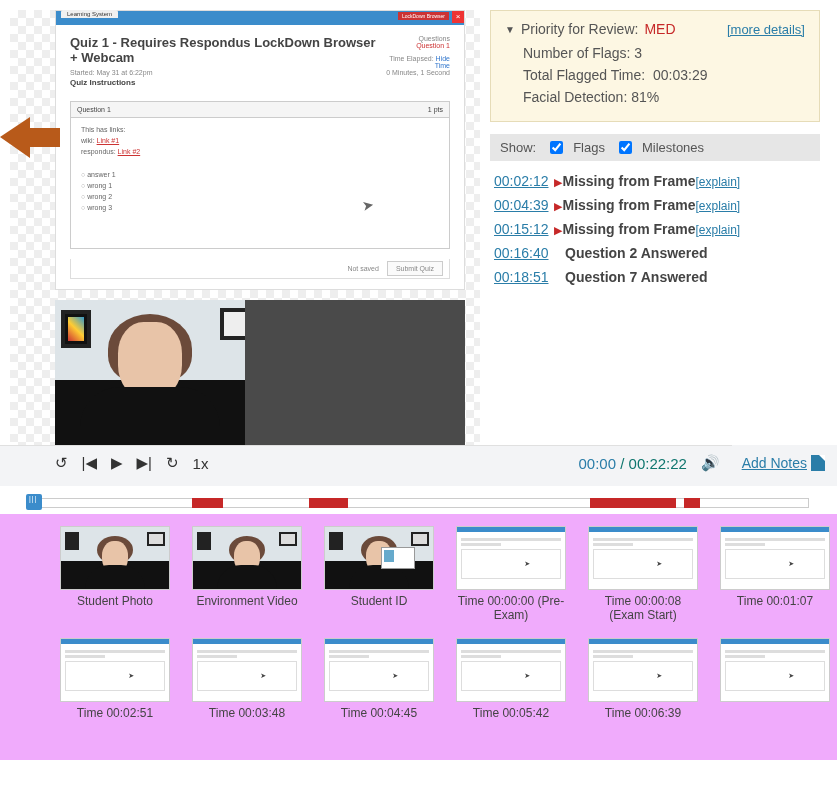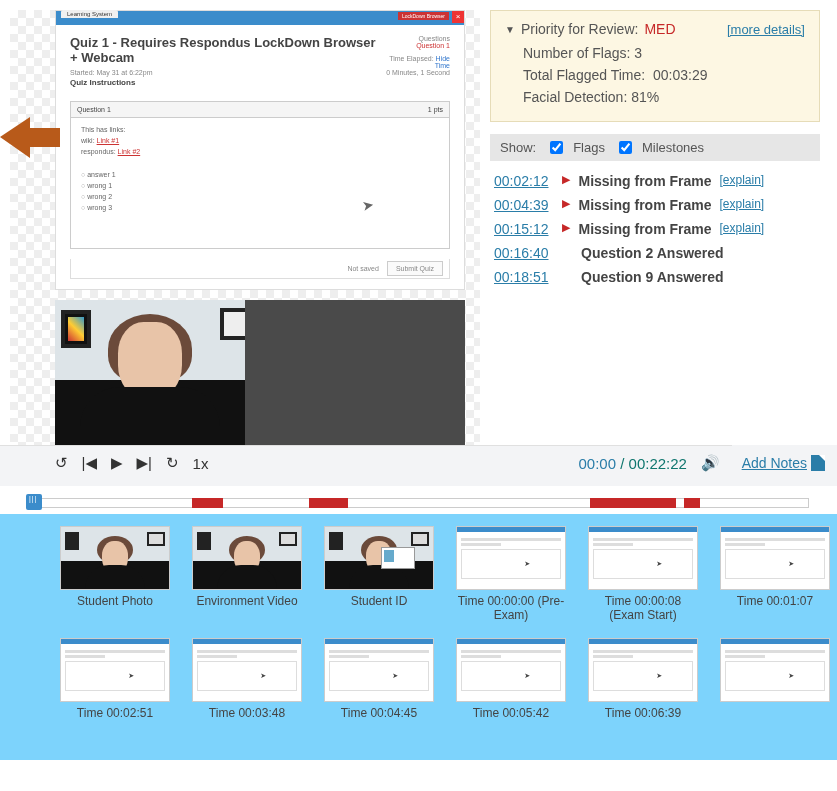--- a/index.html
+++ b/index.html
@@ -64,34 +64,34 @@
 .priority-box .hdr { display:flex; align-items:center; gap:6px; margin-bottom:8px; }
 .priority-box .hdr .tri { font-size:10px; color:#555; }
 .priority-box .med { color:#c62828; }
 .priority-box .more { margin-left:auto; color:#2a7da8; text-decoration:underline; font-size:13px; cursor:pointer; }
 .priority-box .line { margin:6px 0 6px 18px; }
 
 .showbar { background:#e6e6e6; padding:6px 10px; font-size:13px; color:#555; display:flex; align-items:center; gap:8px; margin-top:12px; }
 .showbar input { margin:0 2px 0 6px; }
 
 .events { padding:8px 4px; font-size:14px; }
-.events .ev { padding:4px 0; display:flex; align-items:flex-start; gap:8px; }
+.events .ev { padding:4px 0; display:flex; align-items:flex-end; gap:0; }
 .events .ts { color:#2a7da8; text-decoration:underline; cursor:pointer; min-width:60px; }
 .events .flag { color:#c62828; font-size:11px; }
 .events .flag-ph { width:11px; display:inline-block; }
 .events .desc { color:#444;font-weight:bold; }
 .events .explain { color:#2a7da8; text-decoration:underline; font-size:12px; cursor:pointer; }
 
 .timeline { margin:6px 28px 0 28px; position:relative; height:22px; }
 .timeline .track { position:absolute; left:0; right:0; top:6px; height:10px; background:#fff; border:1px solid #ccc; }
 .timeline .seg { position:absolute; top:6px; height:10px; background:#c62828; }
 .timeline .handle { position:absolute; left:-2px; top:2px; width:16px; height:16px; background:#3b8ccb; border-radius:2px; }
 .timeline .handle::after { content:"|||"; color:#fff; font-size:7px; position:absolute; left:3px; top:1px; letter-spacing:1px; }
 
-.thumbs { padding:12px 20px 10px 60px; background:#7dd3fc; }
+.thumbs { padding:12px 20px 10px 60px; background:#f0abfc; }
 .trow { display:flex; gap:22px; margin-bottom:14px; }
 .thumb { width:110px; font-size:12px; color:#444; text-align:center; }
 .thumb .box { width:110px; height:64px; border:1px solid #ccc; background:#fff; margin-bottom:4px; position:relative; overflow:hidden; }
 .thumb .box.person-thumb { background:linear-gradient(#dde4e8 0%,#dde4e8 55%,#111 55%); }
 .thumb .box.person-thumb .mini-head { position:absolute; left:50%; top:14px; transform:translateX(-50%); width:26px; height:32px; background:#e8c4a8; border-radius:45%; }
 .thumb .box.person-thumb .mini-hair { position:absolute; left:50%; top:9px; transform:translateX(-50%); width:36px; height:28px; background:#6b4a3a; border-radius:50%; }
 .thumb .box.person-thumb .mini-body { position:absolute; bottom:0; left:50%; transform:translateX(-50%); width:60px; height:24px; background:#111; border-radius:30px 30px 0 0; }
 .thumb .box.person-thumb .mini-frame { position:absolute; left:4px; top:5px; width:14px; height:18px; background:#222; }
 .thumb .box.person-thumb .mini-frame2 { position:absolute; right:4px; top:5px; width:18px; height:14px; background:#ddd; border:2px solid #222; }
 .thumb .box.person-thumb .idcard { position:absolute; right:18px; top:20px; width:34px; height:22px; background:#fff; border:1px solid #999; }
@@ -213,21 +213,21 @@
           <span class="explain">[explain]</span>
         </div>
         <div class="ev">
           <span class="ts">00:16:40</span>
           <span class="flag-ph"></span>
           <span class="desc">Question 2 Answered</span>
         </div>
         <div class="ev">
           <span class="ts">00:18:51</span>
           <span class="flag-ph"></span>
-          <span class="desc">Question 9 Answered</span>
+          <span class="desc">Question 7 Answered</span>
         </div>
       </div>
   </div>
 </div>
 
 <div class="controls-row">
   <div class="controls" style="flex:1">
     <span class="cbtn">↺</span>
     <span class="cbtn">|◀</span>
     <span class="cbtn">▶</span>

